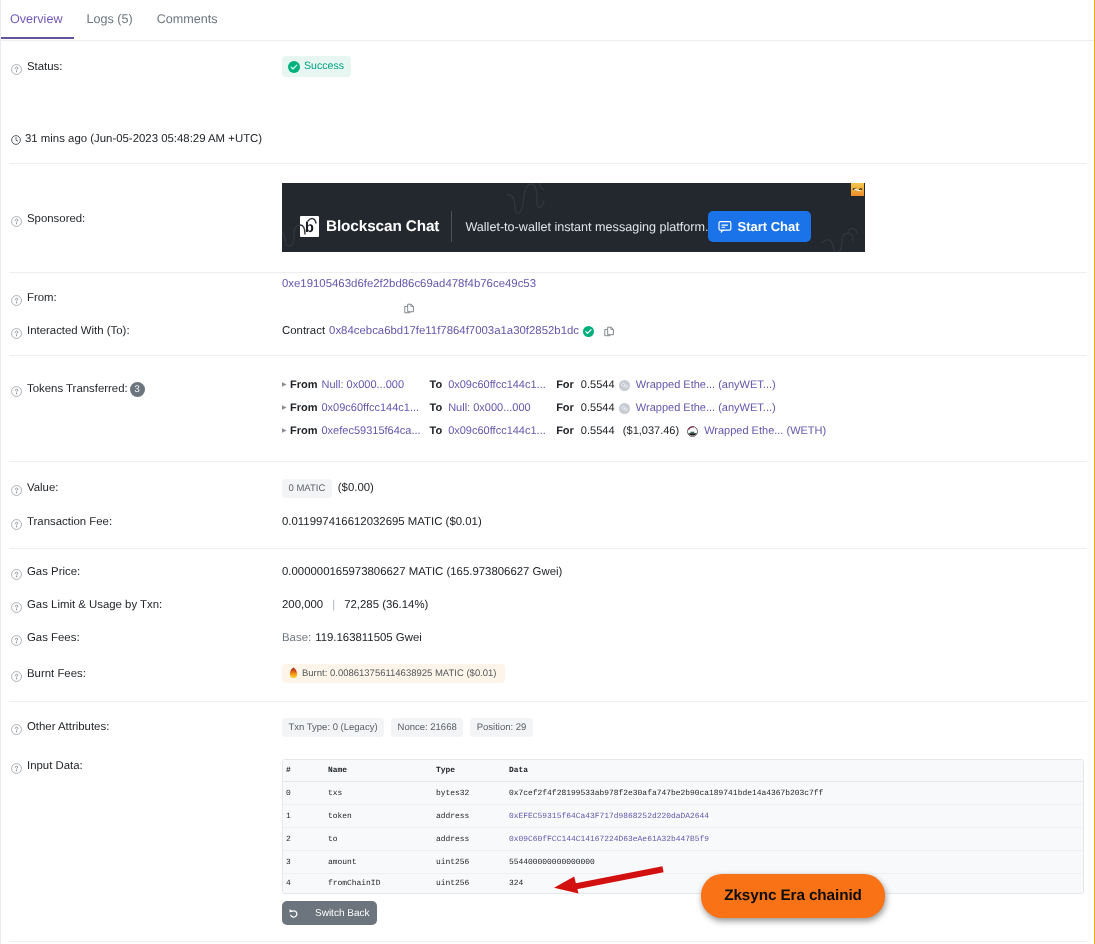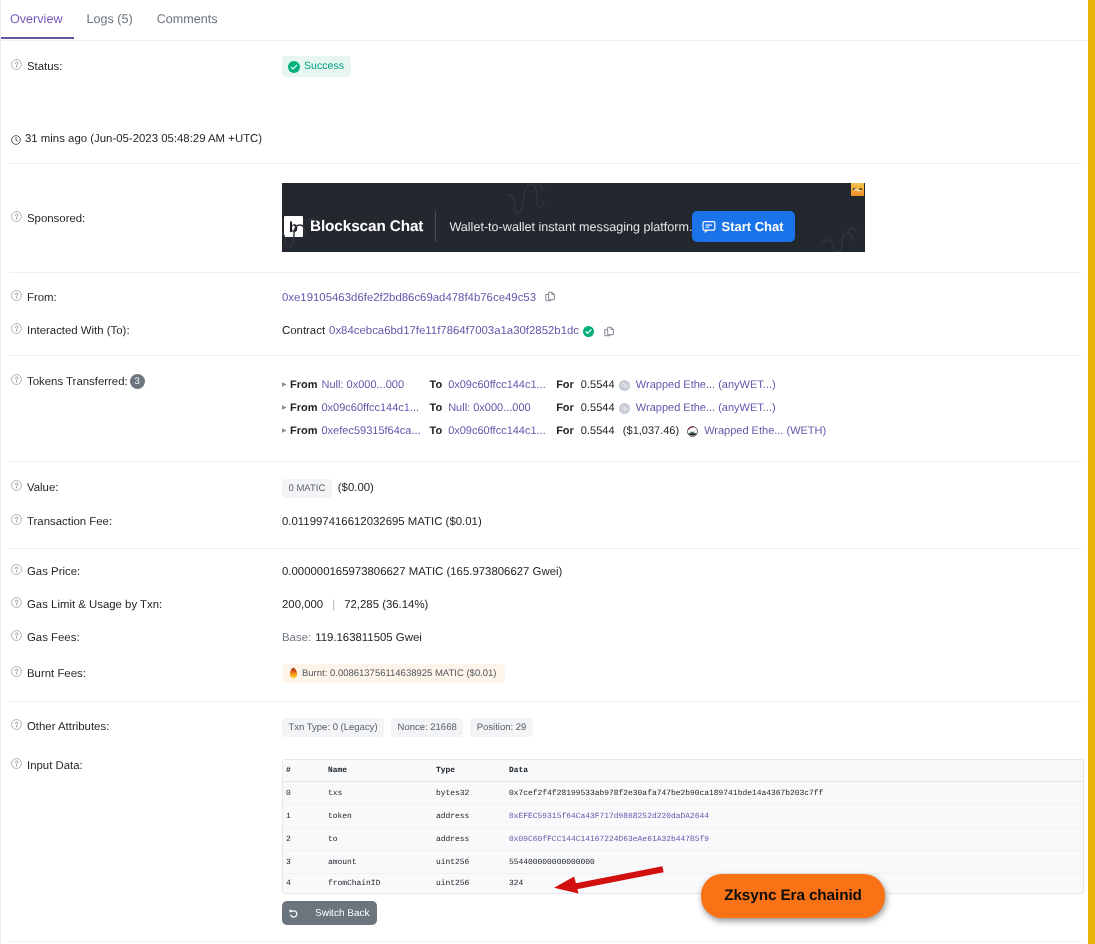--- a/index.html
+++ b/index.html
@@ -1,31 +1,31 @@
 <!DOCTYPE html>
 <html><head>
 <meta charset="utf-8">
 <style>
   html,body{margin:0;padding:0;background:#fff;}
   body{width:1095px;height:944px;font-family:"Liberation Sans",sans-serif;
        -webkit-font-smoothing:antialiased;text-rendering:geometricPrecision;color:#212529;}
   .page{position:relative;width:1095px;height:944px;overflow:hidden;background:#fff;
-        border-left:1px solid #e9ecef;border-right:7px solid #eab308;box-sizing:border-box;}
+        border-left:1px solid #e9ecef;border-right:1px solid #eab308;box-sizing:border-box;}
 
   
   .tabbar{height:41px;border-bottom:1px solid #edeef1;display:flex;align-items:flex-start;
           padding-left:0px;margin-left:-3px;box-sizing:border-box;}
   .tab{font-size:12.6px;color:#6c757d;padding:12px 12px 11px;line-height:14px;display:block;
        box-sizing:border-box;}
   .tab.active{color:#7158b8;border-bottom:2px solid #65539c;font-weight:400;}
 
   
   .row{display:flex;align-items:center;padding-left:10px;position:absolute;left:0;right:0;height:18px;}
   .lbl{width:271px;flex:0 0 271px;font-size:11.4px;color:#212529;line-height:16px;
-       display:flex;align-items:flex-start;gap:5px;}
+       display:flex;align-items:flex-end;gap:5px;}
   .q{flex:0 0 auto;display:flex;align-items:center;}
   .val{font-size:11.4px;color:#212529;line-height:16px;}
   .hr{height:1px;background:#eceef1;position:absolute;left:8px;right:7px;}
   a.lnk{color:#6357ab;text-decoration:none;}
 
   
   .badge{display:inline-flex;align-items:center;border-radius:4px;font-size:10.6px;
          padding:3px 7px;line-height:13px;}
   .badge-success{background:#e8f6f1;color:#00a383;gap:4px;padding:4px 7px 4px 6px;}
   .badge-grey{background:#f3f4f6;color:#5b6167;padding:3px 6.5px;font-size:9.5px;}
@@ -34,21 +34,21 @@
   .conf{display:inline-block;position:relative;background:#f1f2f4;color:#878d94;
         font-size:10.7px;line-height:13px;padding:5px 11px 5px 15px;margin-left:4px;
         border-radius:2px;}
   .conf:before{content:"";position:absolute;left:0px;top:0;border-style:solid;
         border-width:11.5px 0 11.5px 8px;border-color:transparent transparent transparent #fff;}
 
   
   .banner{position:absolute;left:281px;top:183px;width:583px;height:69px;background:#23272e;
           overflow:hidden;}
   .bn-deco{position:absolute;left:0;top:0;}
-  .bn-inner{display:flex;align-items:center;height:87px;padding-left:2px;}
+  .bn-inner{display:flex;align-items:center;height:87px;padding-left:18px;}
   .bn-logo{width:19px;height:21px;background:#fff;border-radius:1px;display:flex;
            align-items:center;justify-content:center;font-weight:bold;font-size:14.5px;color:#15181c;
            font-family:"Liberation Sans",sans-serif;line-height:1;padding-top:3px;box-sizing:border-box;}
   .bn-title{color:#fff;font-weight:bold;font-size:15.3px;margin-left:7px;letter-spacing:-0.1px;white-space:nowrap;}
   .bn-sep{width:1px;height:31px;background:#4a5059;margin:0 13px 0 12px;}
   .bn-text{color:#dfe2e6;font-size:12.6px;white-space:nowrap;}
   .bn-btn{background:#1a73e8;color:#fff;border-radius:5px;font-size:13px;
           font-weight:bold;padding:8px 11px 8px 10px;display:flex;align-items:center;gap:5px;white-space:nowrap;}
   .bn-close{position:absolute;right:1px;top:0px;width:13px;height:13px;
             background:linear-gradient(180deg,#f3c74d 0%,#f0a93b 55%,#f08a28 100%);}
@@ -164,21 +164,21 @@
     <div class="lbl">
       <span class="q">
         <svg width="11" height="11" viewBox="0 0 16 16">
             <circle cx="8" cy="8" r="7.2" fill="none" stroke="#8b9198" stroke-width="1"></circle>
             <path d="M6.2 6.3c0-1 .8-1.8 1.9-1.8s1.8.8 1.8 1.7c0 1.1-1 1.3-1.5 1.8-.25.25-.35.6-.35 1" fill="none" stroke="#797f86" stroke-width="1.15" stroke-linecap="round"></path>
             <circle cx="8" cy="11.1" r="0.8" fill="#797f86"></circle>
           </svg>
       </span>
       <span>From:</span>
     </div>
-    <div class="val" style="display:flex;align-items:center;gap:9px;">
+    <div class="val" style="display:flex;align-items:center;gap:9px;flex-direction:column;">
       <a class="lnk">0xe19105463d6fe2f2bd86c69ad478f4b76ce49c53</a>
       <span>
         <svg width="10.5" height="12" viewBox="0 0 16 17" style="margin-top:2px;">
             <path d="M1.2 4.6h7.6v9.6H1.2z" fill="#fff" stroke="#7e858d" stroke-width="1.5" stroke-linejoin="round"></path>
             <path d="M5.6 1.2h5.1l3.6 3.3v8.2H5.6z" fill="#fff" stroke="#7e858d" stroke-width="1.5" stroke-linejoin="round"></path>
             <path d="M10.5 1.4v3.2h3.6" fill="none" stroke="#7e858d" stroke-width="1.4" stroke-linejoin="round"></path>
           </svg>
       </span>
     </div>
   </div>

